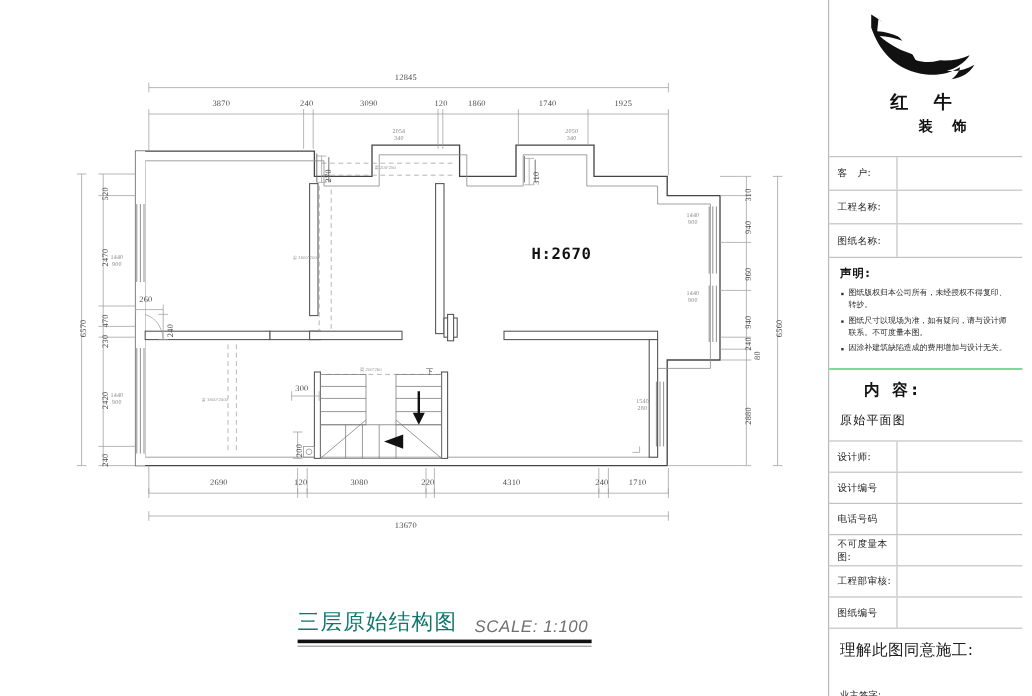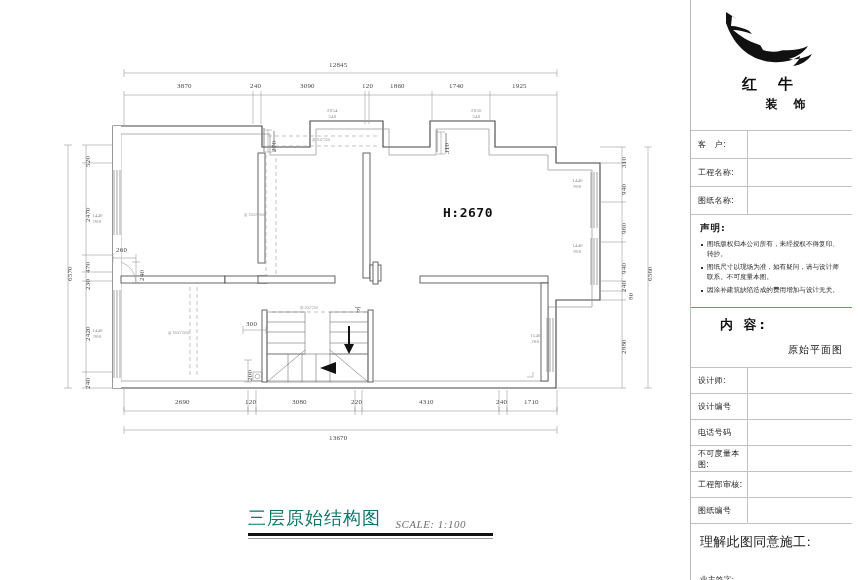--- a/index.html
+++ b/index.html
@@ -20,22 +20,22 @@
   .dimtxt.v{transform-origin:0 0;}
   .tiny{font-size:5px;color:#8a8a8a;line-height:1.15;}
   .htxt{position:absolute;font-size:13px;font-weight:bold;color:#111;
         font-family:"DejaVu Sans Mono","Liberation Mono",monospace;letter-spacing:.5px;}
   .mini{position:absolute;font-size:3.6px;color:#9a9a9a;white-space:nowrap;}
 
   
   #plan-title{position:absolute;left:248px;top:506px;width:260px;}
   #plan-title .cn{font-size:18px;color:#0f766e;font-family:"DejaVu Sans",sans-serif;
       letter-spacing:1px;display:inline-block;vertical-align:bottom;}
-  #plan-title .sc{font-size:11px;color:#6f6f6f;font-style:italic;display:inline-block;
-      vertical-align:bottom;margin-left:10px;font-family:Liberation Serif, serif;letter-spacing:.5px;}
+  #plan-title .sc{font-size:14px;color:#6f6f6f;font-style:italic;display:inline-block;
+      vertical-align:bottom;margin-left:10px;font-family:Liberation Sans, sans-serif;letter-spacing:.5px;}
   #plan-title .bar1{height:3px;background:#111;margin-top:3px;width:245px;}
   #plan-title .bar2{height:1px;background:#9a9a9a;margin-top:2px;width:245px;}
 
   
   #titleblock{position:absolute;left:690px;top:0;width:162px;height:580px;
               border-left:1px solid #b9b9b9;box-sizing:border-box;}
   .tb-row{border-bottom:1px solid #c2c2c2;box-sizing:border-box;position:relative;
           display:flex;align-items:center;}
   .tb-lbl{width:56px;flex:0 0 56px;padding-left:7px;box-sizing:border-box;
           font-size:8px;color:#1d1d1d;font-family:"DejaVu Sans",sans-serif;letter-spacing:.3px;}
@@ -51,21 +51,21 @@
   #notice{border-bottom:1px solid #22c55e;padding:7px 8px 9px 9px;box-sizing:border-box;}
   #notice .nt-h{font-size:9.5px;font-weight:bold;color:#111;margin-bottom:5px;
                 font-family:"DejaVu Sans",sans-serif;letter-spacing:1px;}
   #notice ul{margin:0;padding:0;list-style:none;}
   #notice li{font-size:6.6px;color:#2a2a2a;line-height:1.5;margin-bottom:3px;
              padding-left:7px;position:relative;font-family:"DejaVu Sans",sans-serif;}
   #notice li:before{content:"";position:absolute;left:1px;top:4px;width:2px;height:2px;background:#333;}
   #content-cell{border-bottom:1px solid #c2c2c2;padding:8px 9px 10px 9px;box-sizing:border-box;}
   #content-cell .c-h{font-size:13px;font-weight:bold;color:#111;letter-spacing:3px;
                      font-family:"DejaVu Sans",sans-serif;padding-left:20px;}
-  #content-cell .c-v{font-size:10px;color:#111;text-align:right;margin-top:9px;
+  #content-cell .c-v{font-size:10px;color:#111;text-align:left;margin-top:9px;
                      letter-spacing:1px;font-family:Liberation Sans, sans-serif;}
   #sign-cell{padding:9px 9px 0 9px;box-sizing:border-box;}
   #sign-cell .s1{font-size:13px;color:#1d1d1d;font-family:"DejaVu Sans",sans-serif;letter-spacing:.3px;}
   #sign-cell .s2{font-size:7.6px;color:#1d1d1d;margin-top:24px;
                  font-family:"DejaVu Sans",sans-serif;letter-spacing:.3px;}
 </style>
 </head>
 <body>
 
 <div id="sheet">

